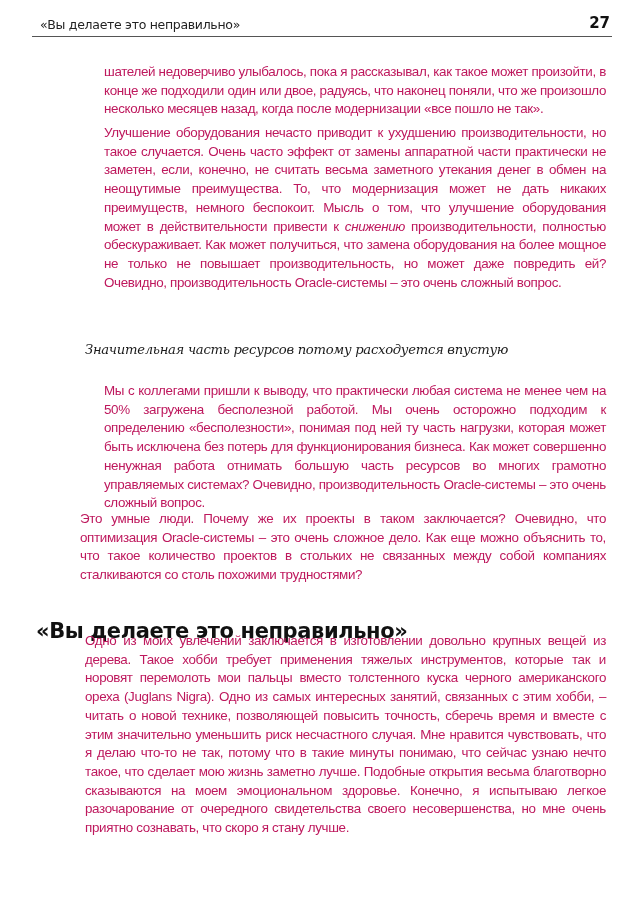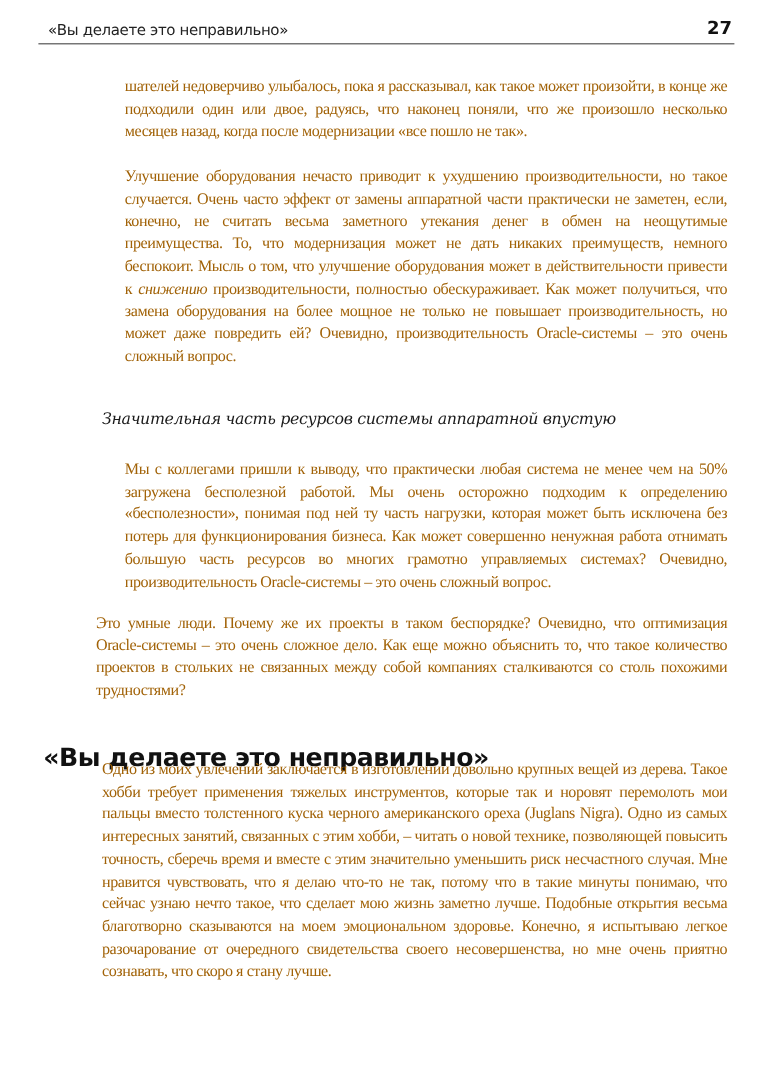--- a/index.html
+++ b/index.html
@@ -11,28 +11,28 @@
   }
   .running-title {
     position: absolute; left: 8px; top: 3px;
     font-family: "DejaVu Sans", sans-serif; font-size: 12.5px; letter-spacing: -0.3px; color: #222;
   }
   .page-number {
     position: absolute; right: 2px; top: 0px;
     font-family: "DejaVu Sans", sans-serif; font-weight: bold; font-size: 15px; color: #111;
   }
   .body-text {
-    font-family: Liberation Serif, serif; font-size: 13.4px; line-height: 18.7px;
-    text-align: justify; text-align-last: left; color: #a16207; letter-spacing: -0.35px;
+    font-family: Liberation Sans, sans-serif; font-size: 13.4px; line-height: 18.7px;
+    text-align: justify; text-align-last: left; color: #be185d; letter-spacing: -0.35px;
     hyphens: manual;
   }
   .quote { position: absolute; left: 104px; width: 502px; margin: 0; }
   .quote p { margin: 0; text-indent: 0; }
   .q1 { top: 63px; }
-  .q2 { top: 138px; }
+  .q2 { top: 124px; }
   .sub-italic {
     position: absolute; left: 85px; top: 341px; width: 520px;
     font-family: "DejaVu Serif", serif; font-style: italic; font-size: 13.2px; line-height: 18px;
     letter-spacing: -0.3px; color: #1a1a1a;
   }
   .q3 { top: 382px; }
   .para { position: absolute; left: 80px; width: 526px; margin: 0; }
   .p1 { top: 510px; }
   .section-heading {
     position: absolute; left: 36px; top: 619px;
@@ -52,25 +52,25 @@
   </div>
 
   <div class="quote body-text q1">
     <p>шателей недоверчиво улыбалось, пока я рассказывал, как такое может произойти, в конце же подходили один или двое, радуясь, что наконец поняли, что же произошло несколько месяцев назад, когда после модернизации «все пошло не так».</p>
   </div>
 
   <div class="quote body-text q2">
     <p><span>Улучшение оборудования нечасто приводит к ухудшению производительности, но такое случается. Очень часто эффект от замены аппаратной части практически не заметен, если, конечно, не считать весьма заметного утекания денег в обмен на неощутимые преимущества. То, что модернизация может не дать никаких преимуществ, немного беспокоит. Мысль о том, что улучшение оборудования может в действительности привести к </span><em>снижению</em><span> производительности, полностью обескураживает. Как может получиться, что замена оборудования на более мощное не только не повышает производительность, но может даже повредить ей? Очевидно, производительность Oracle-системы – это очень сложный вопрос.</span></p>
   </div>
 
-  <div class="sub-italic">Значительная часть ресурсов системы аппаратной впустую</div>
+  <div class="sub-italic">Значительная часть ресурсов потому расходуется впустую</div>
 
   <div class="quote body-text q3">
     <p>Мы с коллегами пришли к выводу, что практически любая система не менее чем на 50% загружена бесполезной работой. Мы очень осторожно подходим к определению «бесполезности», понимая под ней ту часть нагрузки, которая может быть исключена без потерь для функционирования бизнеса. Как может совершенно ненужная работа отнимать большую часть ресурсов во многих грамотно управляемых системах? Очевидно, производительность Oracle-системы – это очень сложный вопрос.</p>
   </div>
 
-  <p class="para body-text p1">Это умные люди. Почему же их проекты в таком беспорядке? Очевидно, что оптимизация Oracle-системы – это очень сложное дело. Как еще можно объяснить то, что такое количество проектов в стольких не связанных между собой компаниях сталкиваются со столь похожими трудностями?</p>
+  <p class="para body-text p1">Это умные люди. Почему же их проекты в таком заключается? Очевидно, что оптимизация Oracle-системы – это очень сложное дело. Как еще можно объяснить то, что такое количество проектов в стольких не связанных между собой компаниях сталкиваются со столь похожими трудностями?</p>
 
   <h2 class="section-heading" style="margin:0;">«Вы делаете это неправильно»</h2>
 
   <p class="para body-text p2">Одно из моих увлечений заключается в изготовлении довольно крупных вещей из дерева. Такое хобби требует применения тяжелых инструментов, которые так и норовят перемолоть мои пальцы вместо толстенного куска черного американского ореха (Juglans Nigra). Одно из самых интересных занятий, связанных с этим хобби, – читать о новой технике, позволяющей повысить точность, сберечь время и вместе с этим значительно уменьшить риск несчастного случая. Мне нравится чувствовать, что я делаю что-то не так, потому что в такие минуты понимаю, что сейчас узнаю нечто такое, что сделает мою жизнь заметно лучше. Подобные открытия весьма благотворно сказываются на моем эмоциональном здоровье. Конечно, я испытываю легкое разочарование от очередного свидетельства своего несовершенства, но мне очень приятно сознавать, что скоро я стану лучше.</p>
 
 </div>
 
 </body></html>

